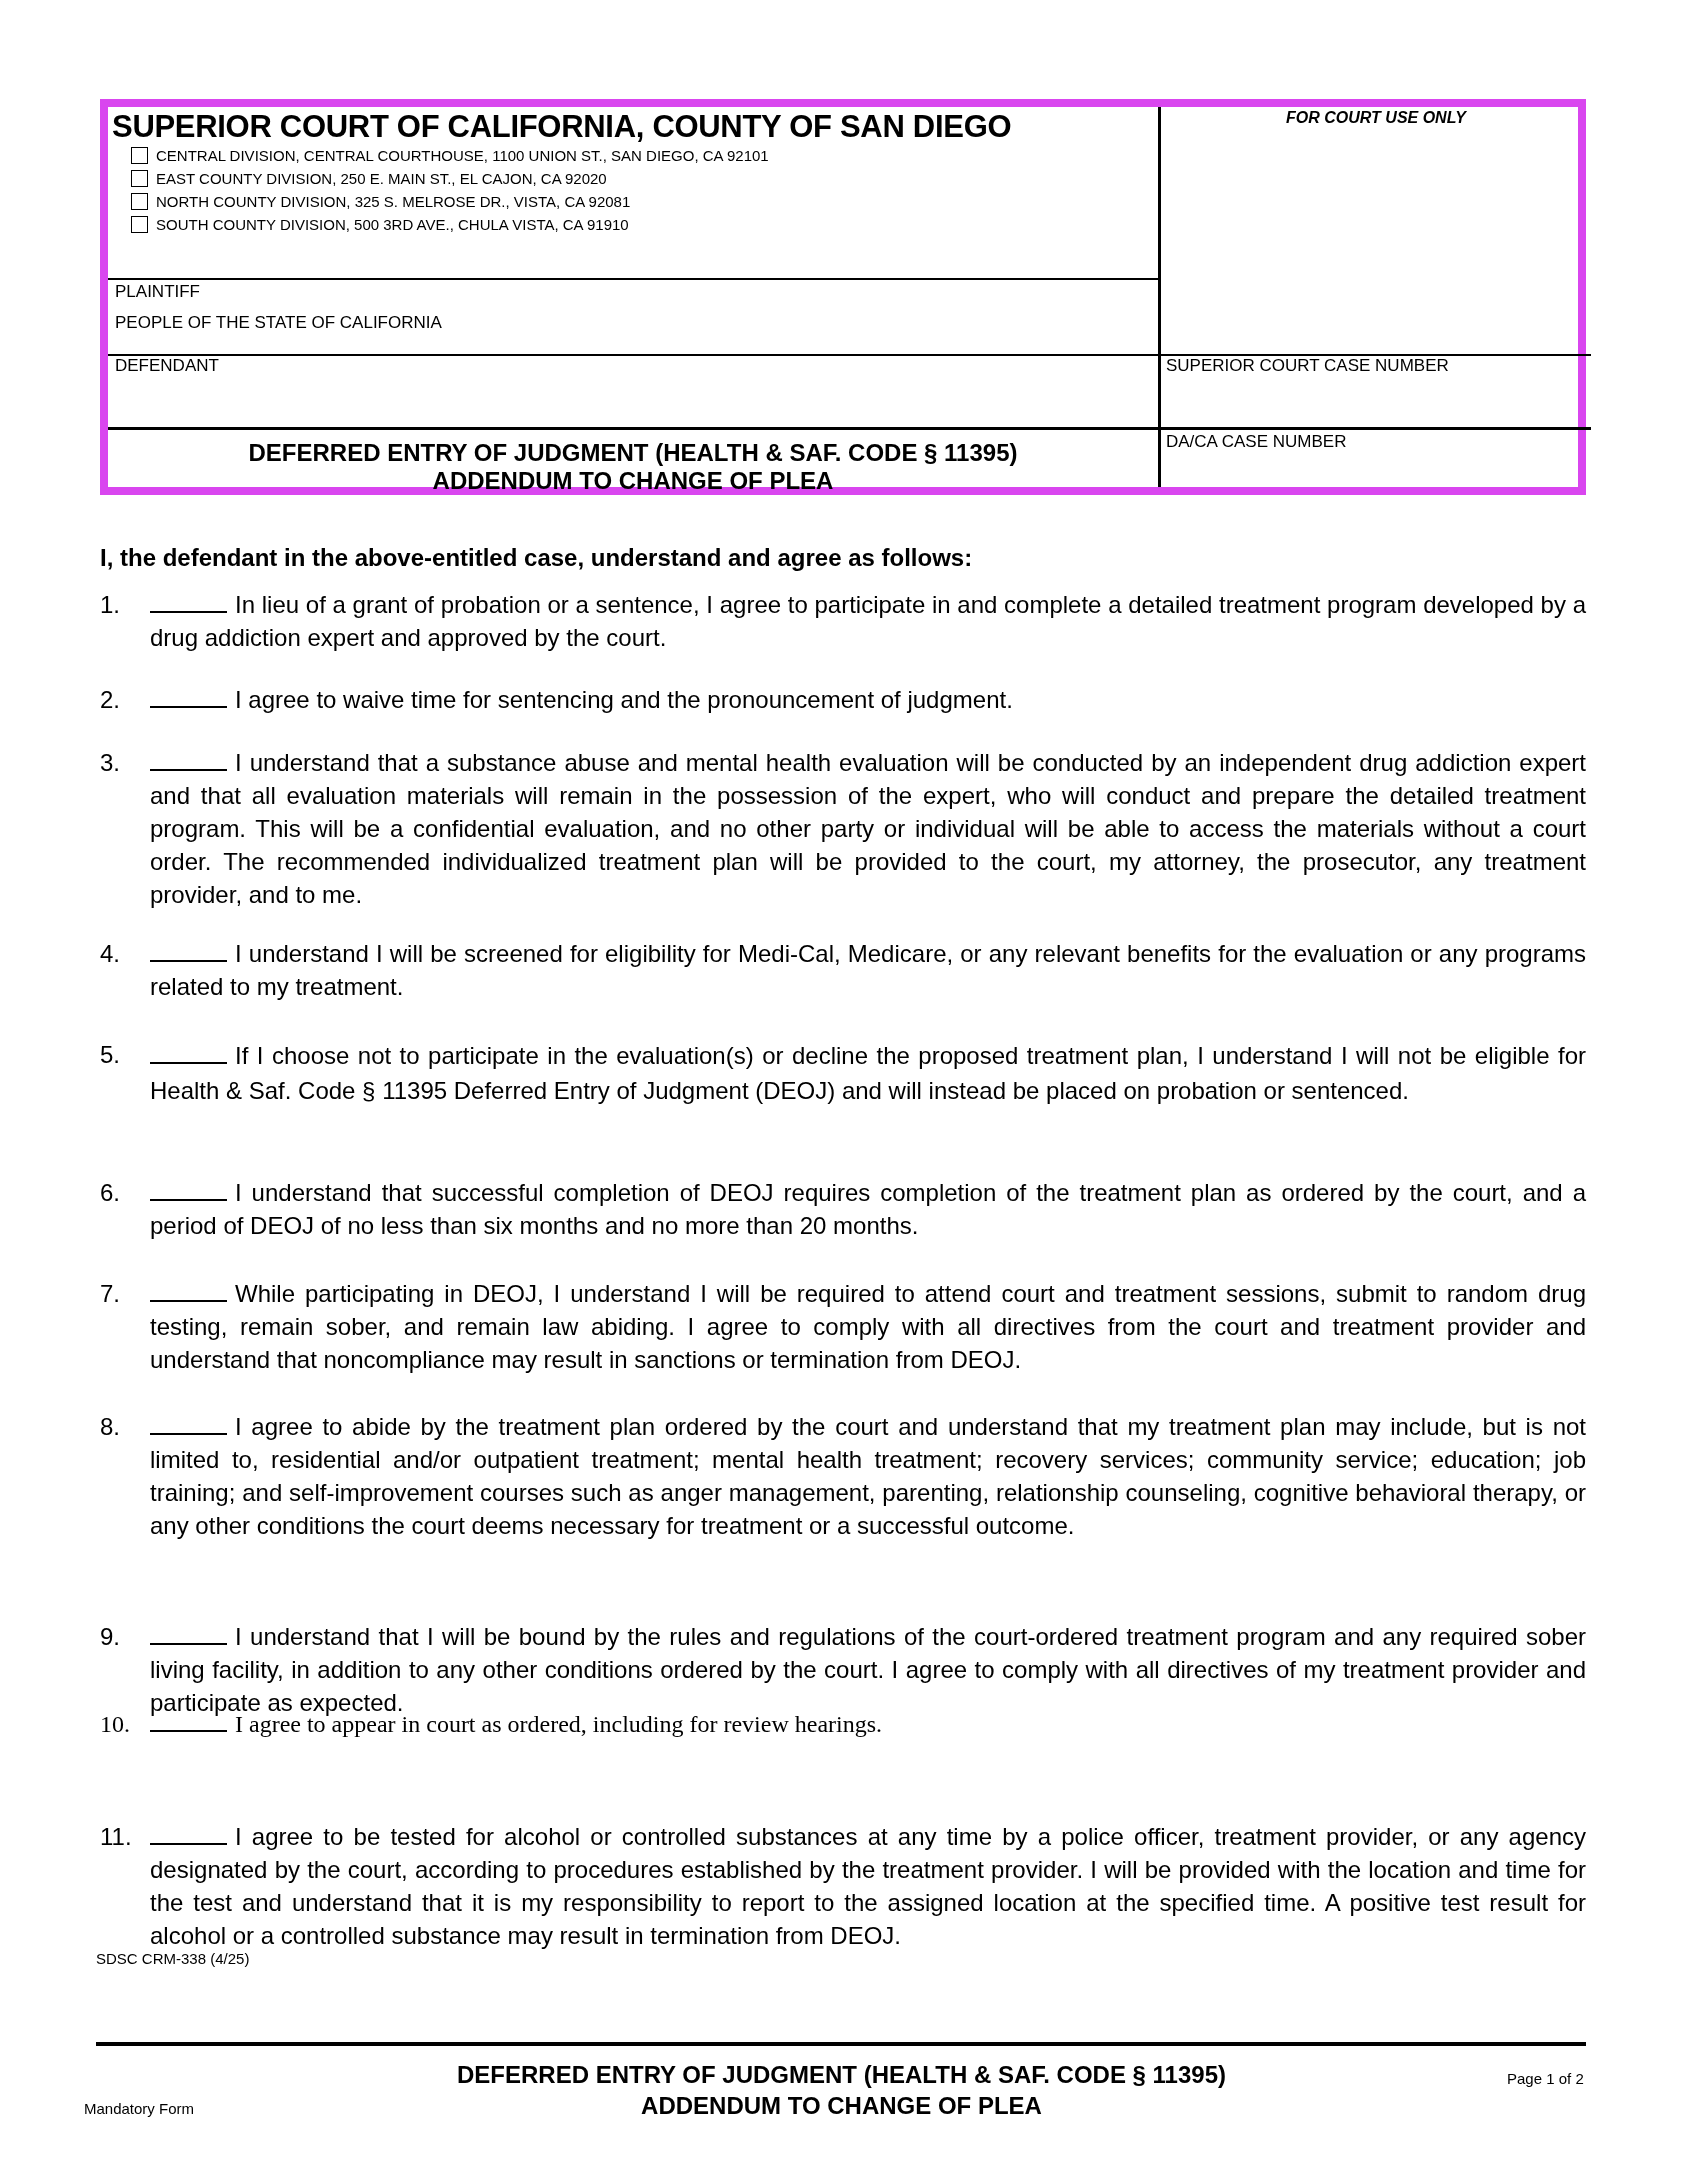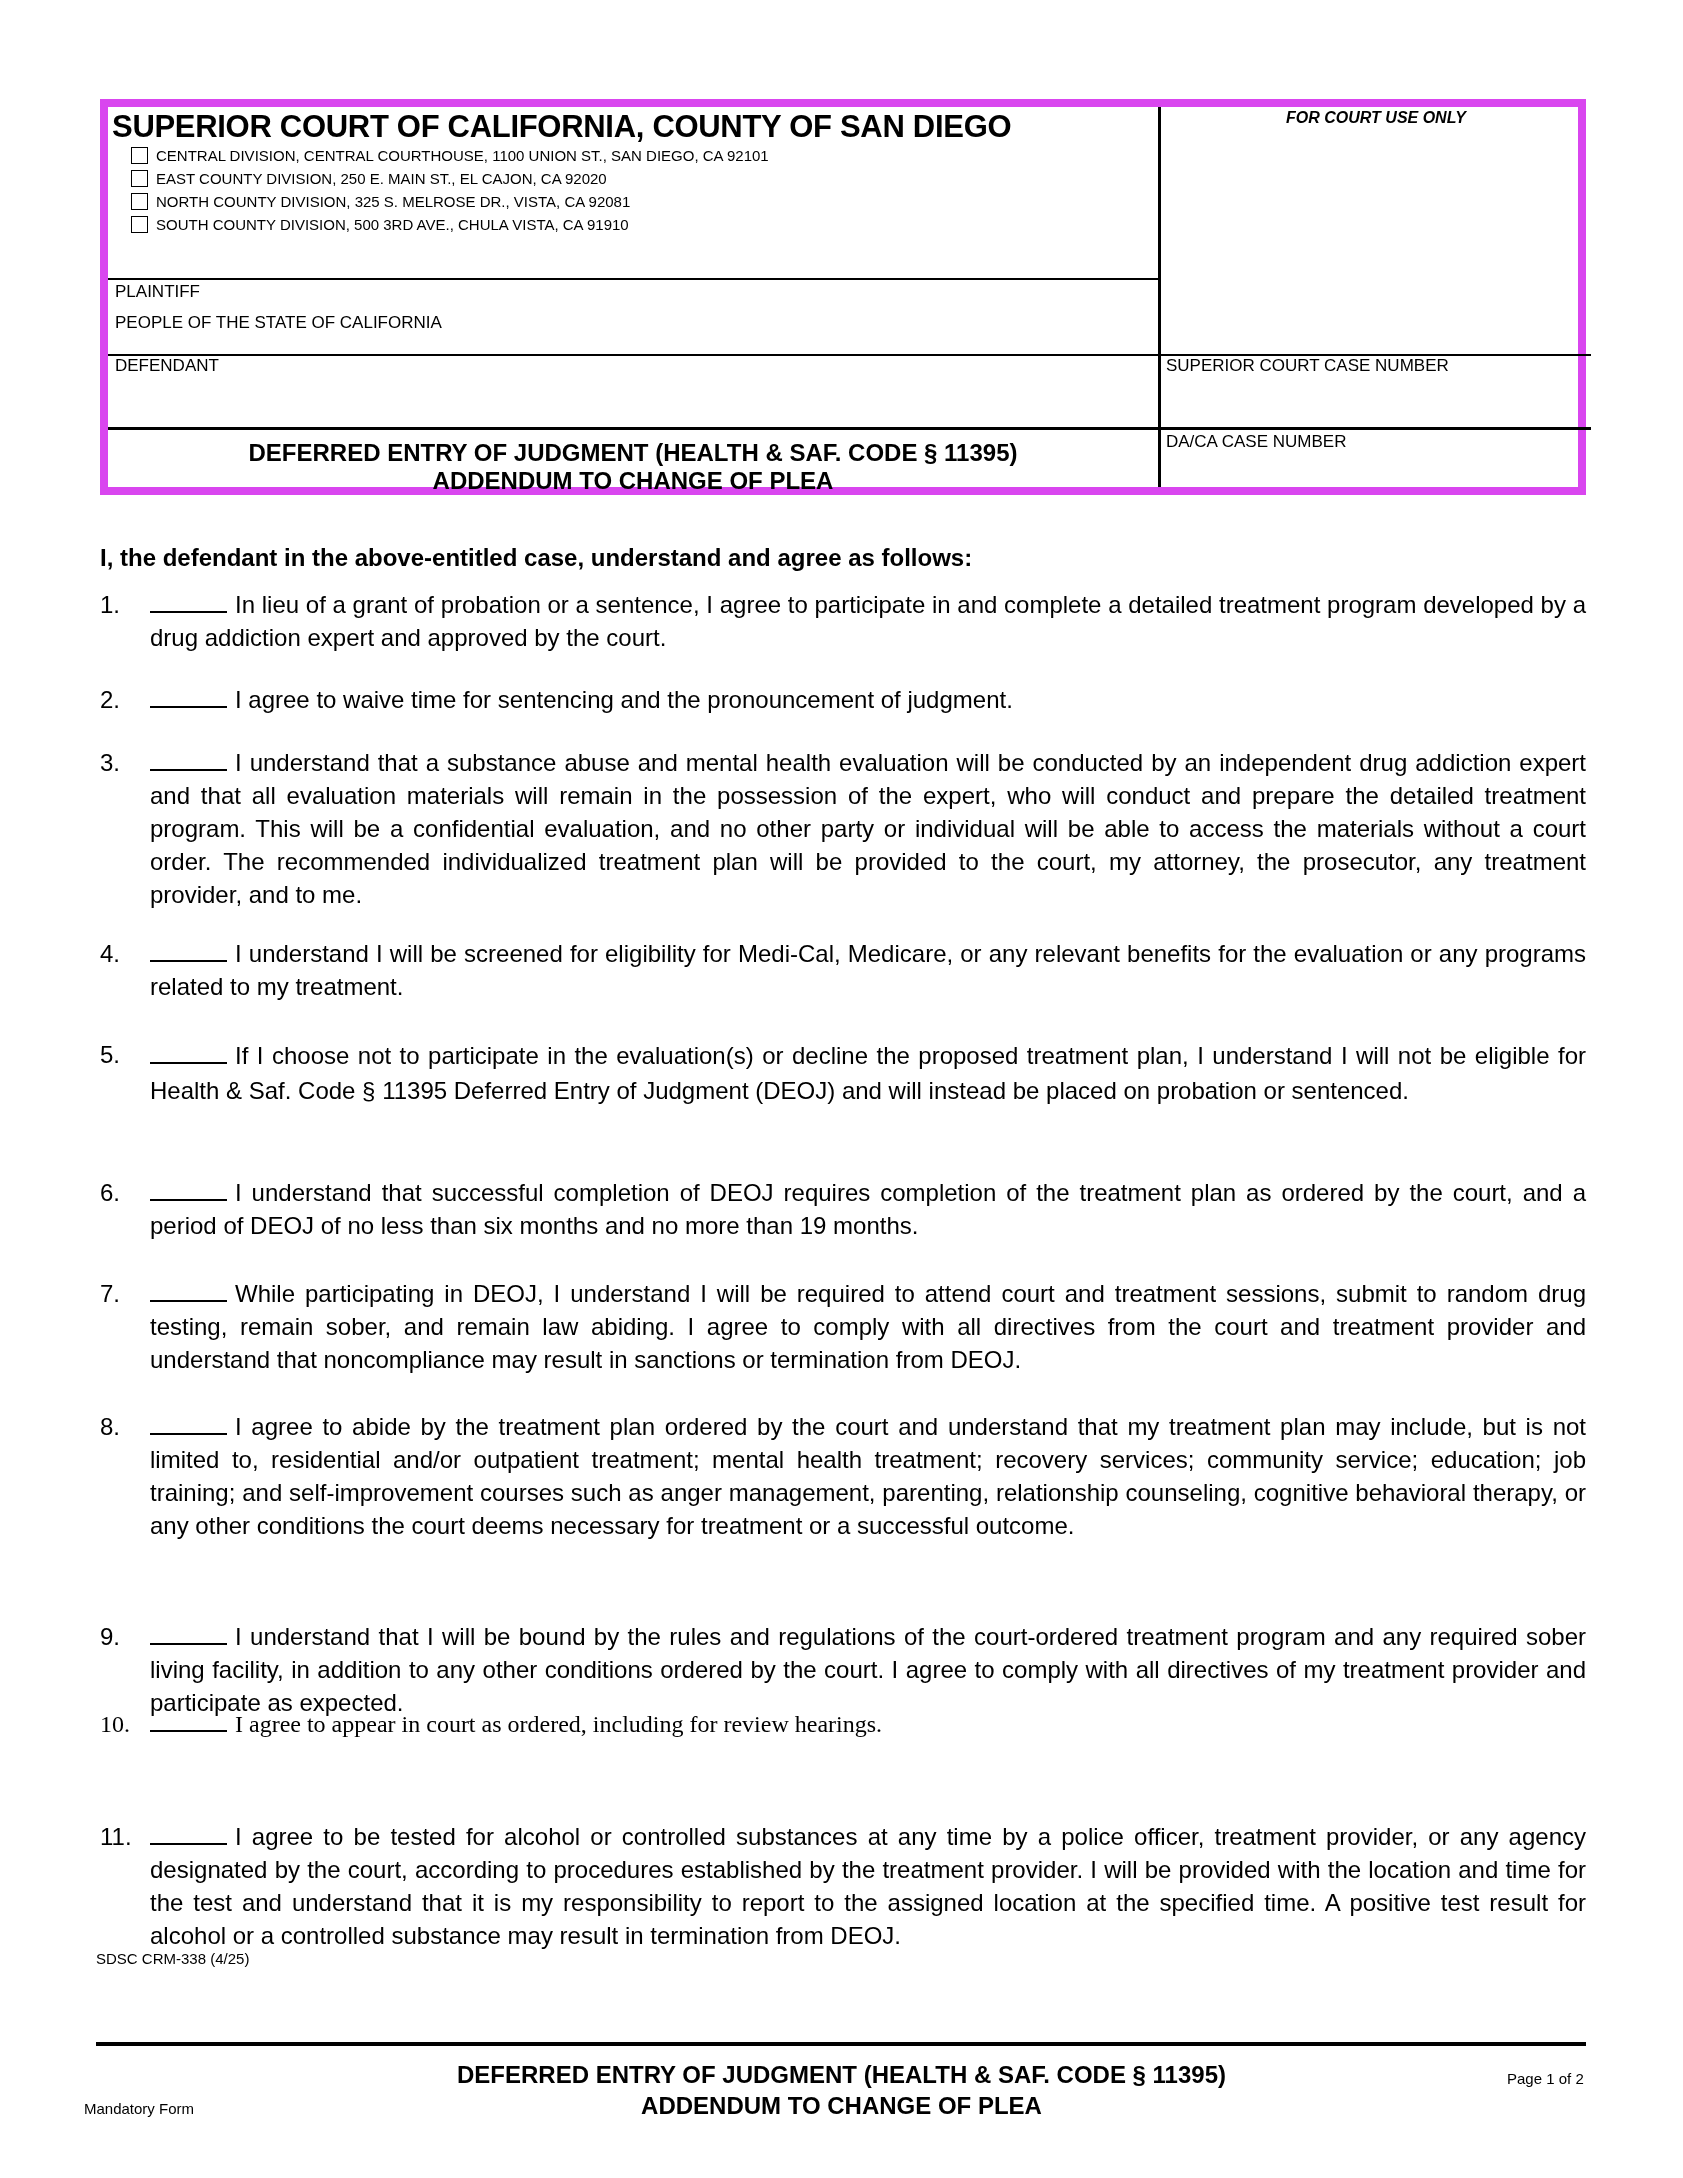--- a/index.html
+++ b/index.html
@@ -108,21 +108,21 @@
   <div class="body"><span class="blank"></span><span>I understand I will be screened for eligibility for Medi-Cal, Medicare, or any relevant benefits for the evaluation or any programs related to my treatment.</span></div>
 </div>
 
 <div class="item" style="top:1038px;">
   <span class="num">5.</span>
   <div class="body" style="line-height:35px;"><span class="blank"></span><span>If I choose not to participate in the evaluation(s) or decline the proposed treatment plan, I understand I will not be eligible for Health &amp; Saf. Code § 11395 Deferred Entry of Judgment (DEOJ) and will instead be placed on probation or sentenced.</span></div>
 </div>
 
 <div class="item" style="top:1176px;">
   <span class="num">6.</span>
-  <div class="body"><span class="blank"></span><span>I understand that successful completion of DEOJ requires completion of the treatment plan as ordered by the court, and a period of DEOJ of no less than six months and no more than 19 months.</span></div>
+  <div class="body"><span class="blank"></span><span>I understand that successful completion of DEOJ requires completion of the treatment plan as ordered by the court, and a period of DEOJ of no less than six months and no more than 20 months.</span></div>
 </div>
 
 <div class="item" style="top:1277px;">
   <span class="num">7.</span>
   <div class="body"><span class="blank"></span><span>While participating in DEOJ, I understand I will be required to attend court and treatment sessions, submit to random drug testing, remain sober, and remain law abiding.  I agree to comply with all directives from the court and treatment provider and understand that noncompliance may result in sanctions or termination from DEOJ.</span></div>
 </div>
 
 <div class="item" style="top:1410px;">
   <span class="num">8.</span>
   <div class="body"><span class="blank"></span><span>I agree to abide by the treatment plan ordered by the court and understand that my treatment plan may include, but is not limited to, residential and/or outpatient treatment; mental health treatment; recovery services; community service; education; job training; and self-improvement courses such as anger management, parenting, relationship counseling, cognitive behavioral therapy, or any other conditions the court deems necessary for treatment or a successful outcome.</span></div>

